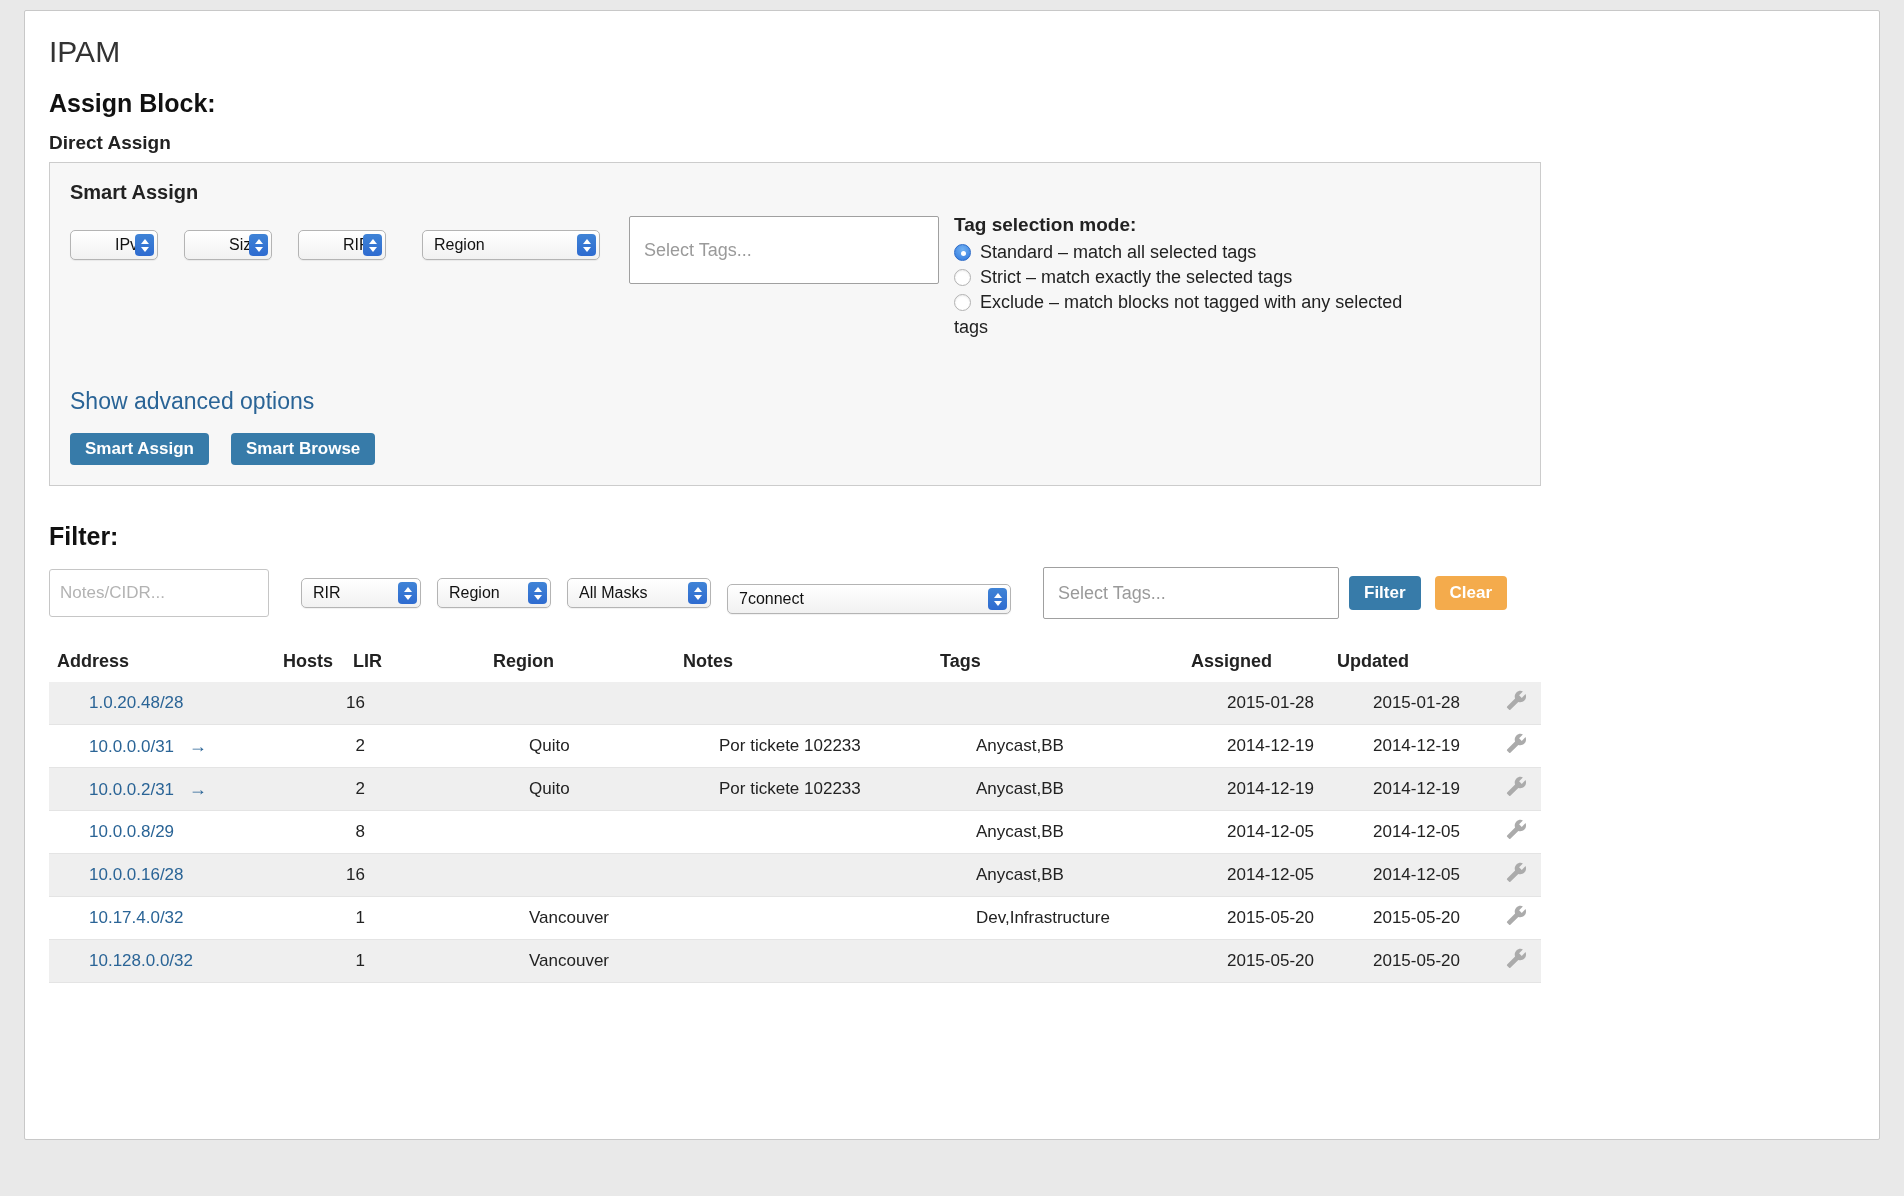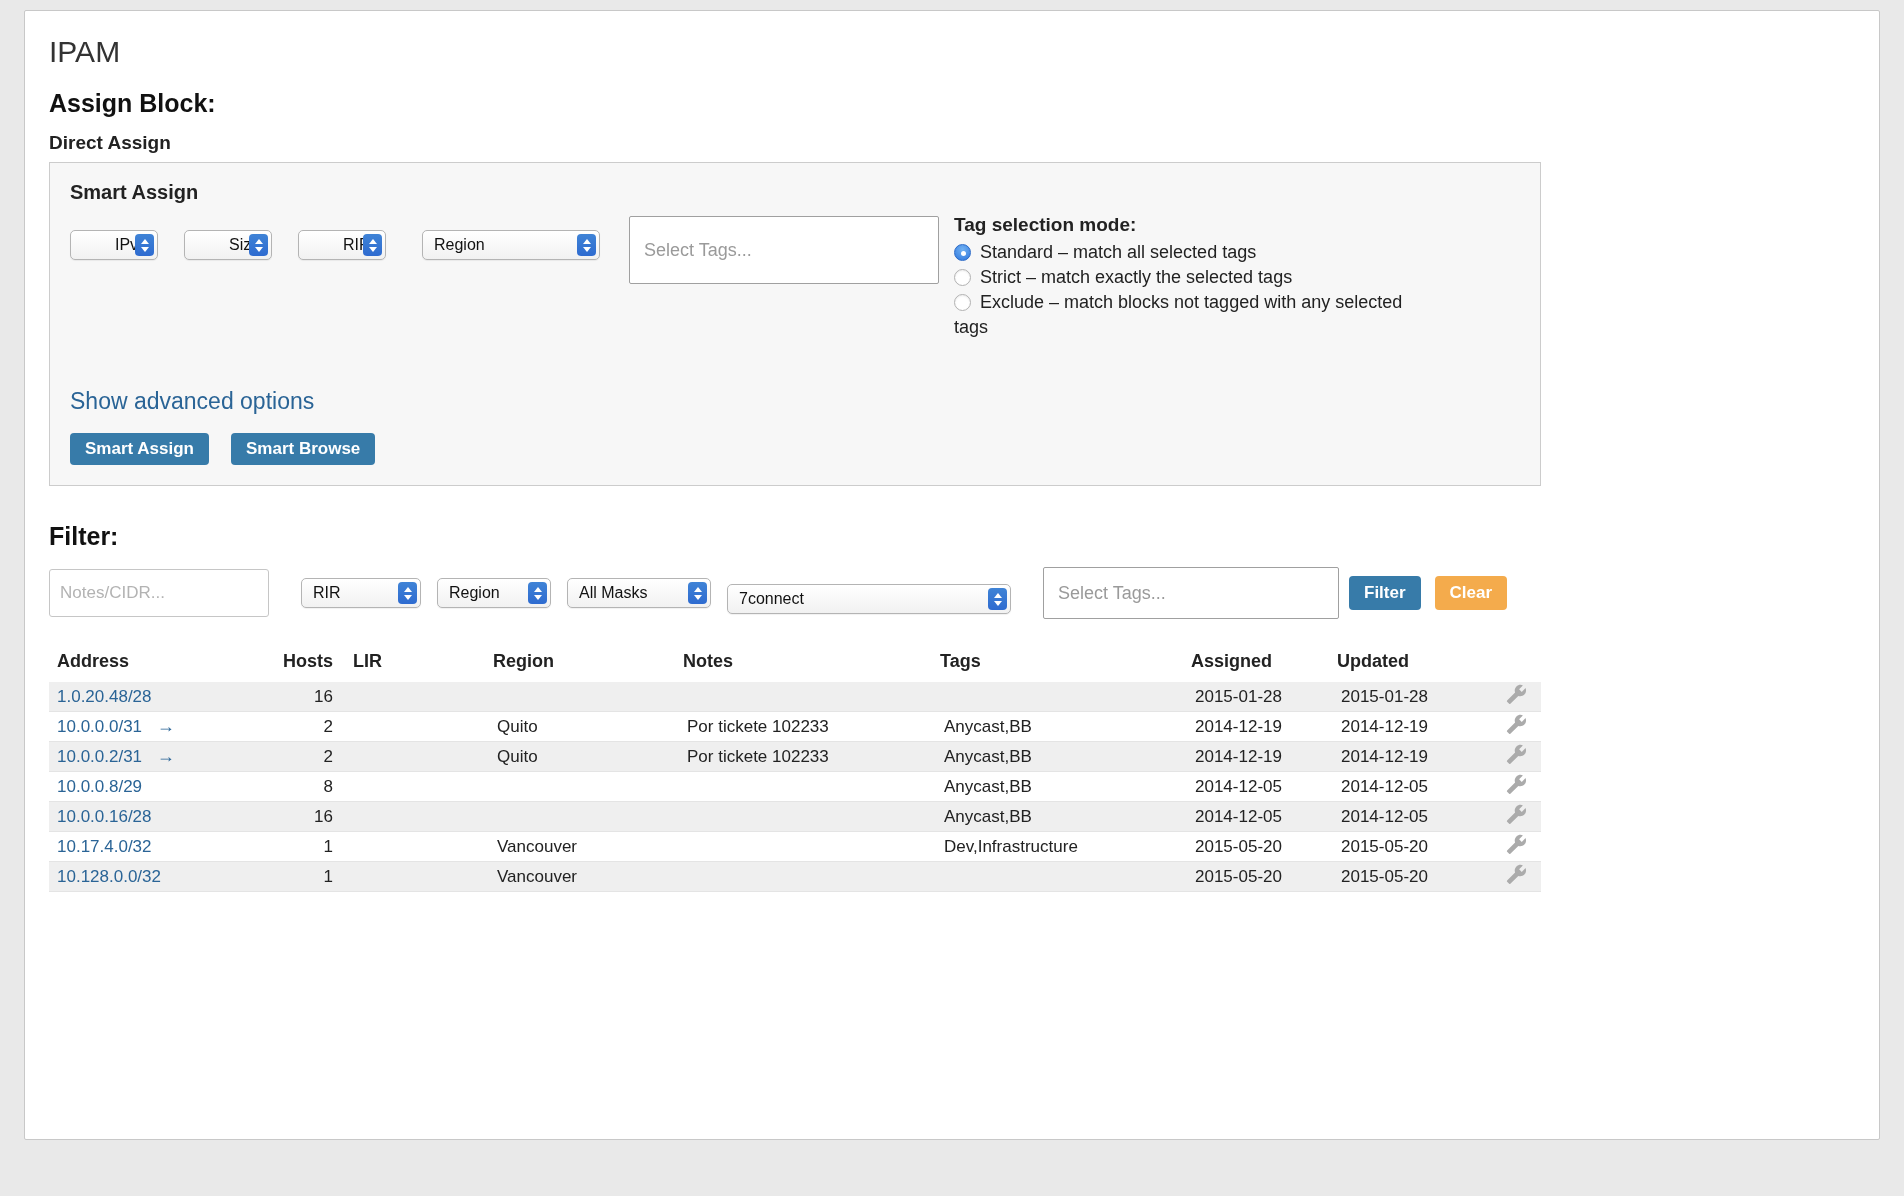--- a/index.html
+++ b/index.html
@@ -184,22 +184,23 @@
     display:grid;
     grid-template-columns:218px 66px 160px 190px 257px 251px 146px 131px 1fr;
     align-items:center;
   }
   .thead-row{
     font-size:18px;
     font-weight:bold;
     padding:2px 0 10px;
   }
   .trow{
-    height:30px;
+    height:43px;
     border-bottom:1px solid #e4e4e4;
+    padding-left:32px;
   }
   .trow.stripe{background:var(--row-stripe);}
   .c{padding:0 4px;white-space:nowrap;overflow:hidden;}
   .c.addr{padding-left:8px;}
   .th.addr{padding-left:8px;}
   .c.hosts,.th.hosts{text-align:right;padding-right:0;}
   .c.lir,.th.lir{padding-left:20px;}
   .c.actions{text-align:right;padding-right:14px;}
   .addr a{color:var(--link);text-decoration:none;cursor:pointer;}
   .arrow{color:var(--link);margin-left:10px;font-size:18px;cursor:pointer;}

